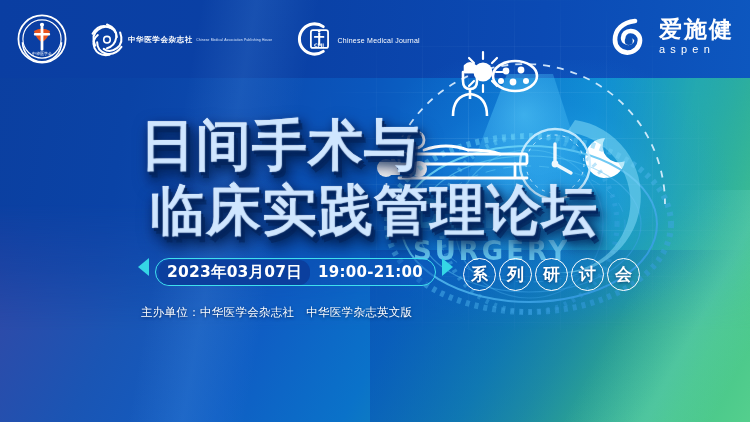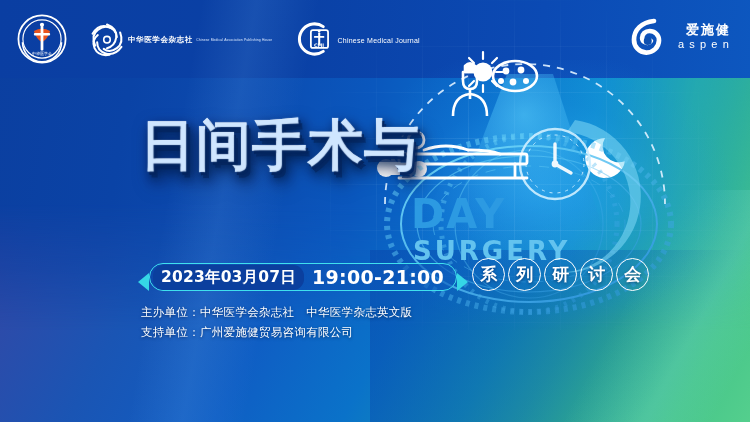--- a/index.html
+++ b/index.html
@@ -67,21 +67,21 @@
   .cmab-mark{ width:52px; height:52px; }
   .pub-mark{ width:42px; height:42px; }
   .cmj-mark{ width:44px; height:44px; }
   .logo-cn{ font-size:7.5px; letter-spacing:.6px; color:#fff; margin-top:2px; font-weight:700; white-space:nowrap; }
   .logo-en{ font-size:3.6px; letter-spacing:.18px; color:#dce9ff; margin-top:1.5px; white-space:nowrap; transform:scale(.92); }
   .cmj-en{ font-size:7px; letter-spacing:.25px; color:#fff; margin-top:2px; white-space:nowrap; font-weight:400; }
 
   .aspen{ position:absolute; right:16px; top:16px; display:flex; align-items:center; gap:9px; }
   .aspen-mark{ width:40px; height:40px; }
   .aspen-text{ display:flex; flex-direction:column; color:#fff; line-height:1; }
-  .aspen-cn{ font-size:13px; font-weight:800; letter-spacing:2px;margin-left:8px; }
+  .aspen-cn{ font-size:23px; font-weight:800; letter-spacing:2px; }
   .aspen-en{ font-size:11px; letter-spacing:5.2px; margin-top:3px; font-weight:400; }
 
   
   .art{ position:absolute; left:369px; top:28px; width:330px; height:292px; }
   .art svg{ width:100%; height:100%; display:block; }
 
   
   .titles{ position:absolute; left:140px; top:118px; }
   .title-line{
     font-family:"DejaVu Sans","Liberation Sans",sans-serif;
@@ -92,36 +92,36 @@
       2px 3px 0 rgba(3,38,96,.85),
       3px 5px 9px rgba(2,25,70,.65);
     background:linear-gradient(180deg,#ffffff 0%,#ffffff 52%,#cfe4fb 72%,#9fc4ee 100%);
     -webkit-background-clip:text; background-clip:text; color:transparent;
     filter:drop-shadow(2px 3px 0 rgba(4,40,98,.8)) drop-shadow(3px 6px 8px rgba(2,22,62,.55));
   }
   .title-1{ font-size:55px;font-family:Liberation Serif, serif; }
   .title-2{ font-size:55px; margin-top:10px; margin-left:10px; }
 
   
-  .daterow{ position:absolute; left:138px; top:258px; display:flex; align-items:flex-end; }
+  .daterow{ position:absolute; left:138px; top:258px; display:flex; align-items:flex-start; gap:6px; }
   .tri{ width:0; height:0; border-top:9px solid transparent; border-bottom:9px solid transparent; }
   .tri-l{ border-right:11px solid #35d6e6; }
   .tri-r{ border-left:11px solid #35d6e6; }
   .pill{
     display:flex; align-items:center; height:28px; padding:0 3px;
     border:1.6px solid #3fe0ee; border-radius:14px;
     background:linear-gradient(90deg,rgba(10,70,170,.75),rgba(12,92,190,.6));
   }
   .pill-date{
     background:#0b3f9e; color:#fff; font-weight:700; font-size:15.5px;
     padding:2px 8px; border-radius:11px; letter-spacing:.2px; white-space:nowrap;
     font-family:"DejaVu Sans","Liberation Sans",sans-serif;
   }
   .pill-time{
-    color:#fff; font-weight:700; font-size:19px; padding:0 9px 0 8px;
+    color:#fff; font-weight:700; font-size:15px; padding:0 9px 0 8px;
     letter-spacing:.3px; white-space:nowrap;
     font-family:"DejaVu Sans","Liberation Sans",sans-serif;
   }
   .circles{ display:flex; align-items:center; gap:3px; margin-left:4px; }
   .circ{
     width:33px; height:33px; border:1.8px solid #ffffff; border-radius:50%;
     display:flex; align-items:center; justify-content:center;
     color:#fff; font-weight:700; font-size:17px;
     font-family:"DejaVu Sans","Liberation Sans",sans-serif;
     text-shadow:0 1px 3px rgba(0,30,80,.6);
@@ -282,36 +282,36 @@
         <path d="M42 136 v14 M146 136 v14 M30 150 h128"></path>
       </g>
 
       <text x="42" y="200" font-family="DejaVu Sans, Liberation Sans, sans-serif" font-size="40" font-weight="bold" fill="#2c9ae2" letter-spacing="2">DAY</text>
       <text x="44" y="232" font-family="DejaVu Sans, Liberation Sans, sans-serif" font-size="26" font-weight="bold" fill="#63c3ef" letter-spacing="3">SURGERY</text>
     </svg>
   </div>
 
   <div class="titles">
     <div class="title-line title-1">日间手术与</div>
+    <div class="title-line title-2">临床实践管理论坛</div>
   </div>
 
   <div class="daterow">
     <span class="tri tri-l"></span>
     <span class="pill">
       <span class="pill-date">2023年03月07日</span>
       <span class="pill-time">19:00-21:00</span>
     </span>
     <span class="tri tri-r"></span>
     <span class="circles">
       <span class="circ">系</span>
       <span class="circ">列</span>
       <span class="circ">研</span>
       <span class="circ">讨</span>
       <span class="circ">会</span>
     </span>
   </div>
 
   <div class="credits">
     <div class="credit-line">主办单位：中华医学会杂志社　中华医学杂志英文版</div>
-    <div class="credit-line">支持单位：广州爱施健贸易咨询有限公司</div>
   </div>
 
 </div>
 
 </body></html>

